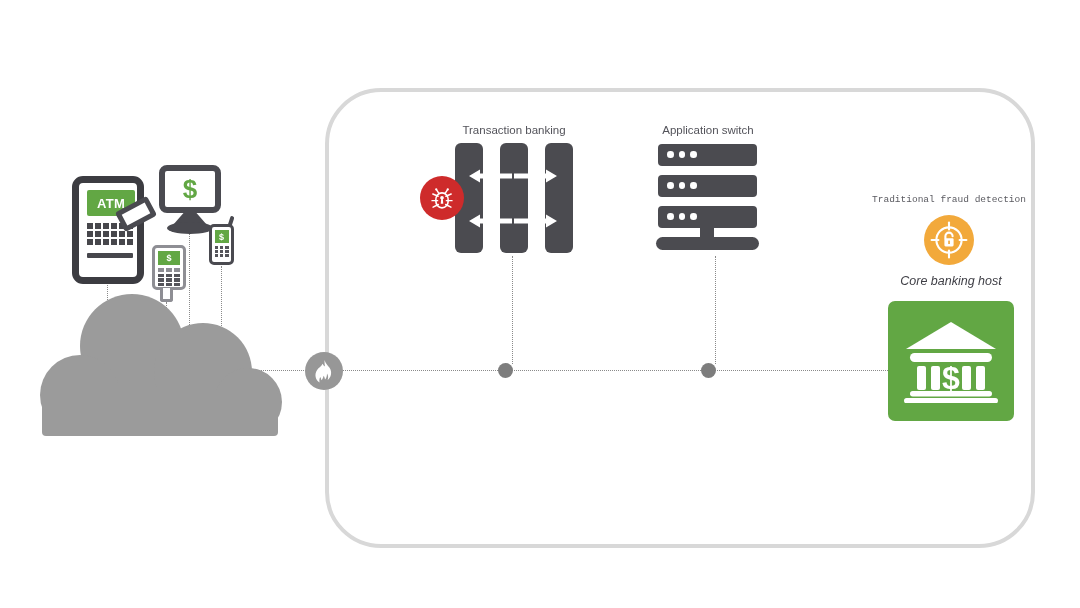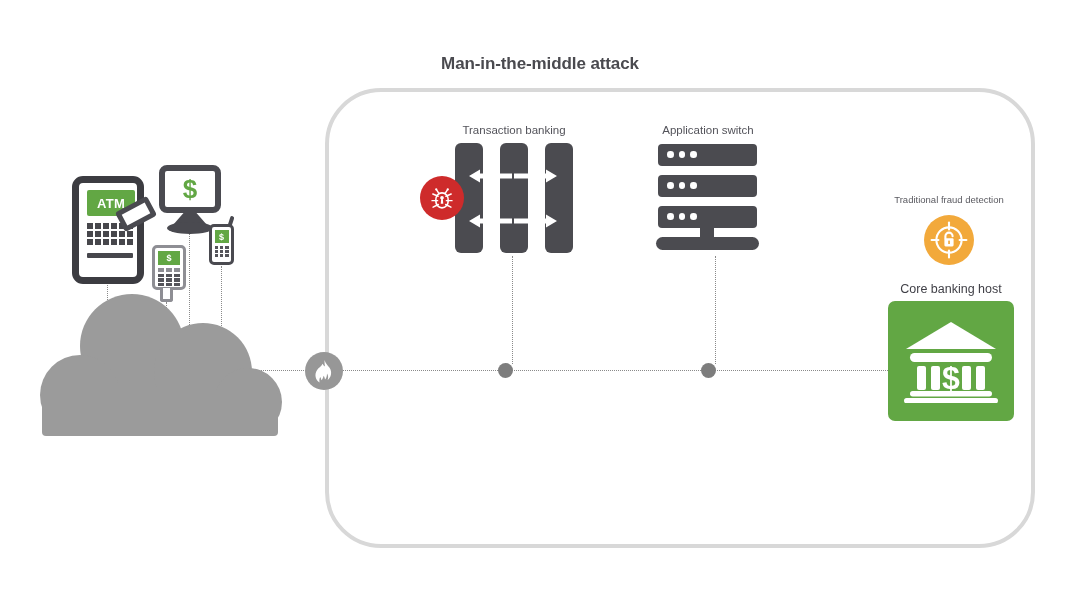--- a/index.html
+++ b/index.html
@@ -261,21 +261,20 @@
     background: #62a744;
     border-radius: 7px;
     display: flex; align-items: center; justify-content: center;
   }
 </style>
 </head>
 <body>
 
 <div class="canvas">
 
-  <div id="diagram-title">Man-in-the-middle attack</div>
 
   <div id="secure-zone"></div>
 
   <div class="dot-h" style="left:252px; top:370px; width:58px;"></div>
 
   <div class="dot-h" style="left:340px; top:370px; width:172px;"></div>
 
   <div class="dot-h" style="left:505px; top:370px; width:210px;"></div>
 
   <div class="dot-h" style="left:708px; top:370px; width:182px;"></div>
@@ -444,21 +443,21 @@
       <div class="dots">
           <i></i>
           <i></i>
           <i></i>
         </div>
     </div>
     <div id="srv-neck"></div>
     <div id="srv-base"></div>
   </div>
 
-  <div class="node-label small" style="left:869px; top:194px; width:160px;">Traditional fraud detection</div>
+  <div class="node-label small" style="left:869px; top:194px; width:160px;font-family:Liberation Mono, monospace;">Traditional fraud detection</div>
 
   <div id="fraud-detection-icon">
     <svg width="42" height="42" viewBox="0 0 42 42">
       <circle cx="21" cy="21" r="12.6" fill="none" stroke="#ffffff" stroke-width="2.1"></circle>
       <g stroke="#ffffff" stroke-width="2.1" stroke-linecap="round">
         <path d="M21 3.6 L21 10.4"></path>
         <path d="M21 31.6 L21 38.4"></path>
         <path d="M3.6 21 L10.4 21"></path>
         <path d="M31.6 21 L38.4 21"></path>
       </g>
@@ -469,21 +468,21 @@
       <rect x="20.2" y="21.6" width="1.7" height="3.4" fill="#f2a93b"></rect>
     </svg>
   </div>
 
   <div id="firewall-icon">
     <svg width="22" height="24" viewBox="0 0 22 24">
       <path fill="#ffffff" d="M11.6 0.6 c0.6 4.2 3.4 5.9 5.1 8.5 c2.6 3.9 1.5 9.5 -2.1 12 c0.9 -2.4 0.7 -4.9 -0.6 -6.6 c0.1 2.6 -0.7 4.7 -2 6.1 c-0.2 -1.6 -0.6 -2.8 -1.4 -3.9 c-0.3 1.9 -1.1 3.4 -2.3 4.6 c-0.1 -1.6 -0.4 -2.4 -1.1 -3.4 c-0.9 2 -1.2 3.9 -0.5 5.6 c-4.3 -2.6 -5.6 -8.2 -2.6 -12.6 c1.6 -2.3 4.5 -3.3 5.4 -6.1 c0.6 1.2 1.6 2.2 2.6 2.8 c-0.5 -2.1 -0.8 -4.6 -0.4 -6.9 z"></path>
     </svg>
   </div>
 
-  <div class="node-label big" style="left:881px; top:282px; width:140px;">Core banking host</div>
+  <div class="node-label big" style="left:881px; top:274px; width:140px;font-style:italic;">Core banking host</div>
 
   <div id="core-banking-host">
     <svg width="96" height="84" viewBox="0 0 96 84">
       <path fill="#ffffff" d="M48 3 L93 30 L3 30 Z"></path>
       <rect x="7" y="34" width="82" height="9" rx="4.5" fill="#ffffff"></rect>
       <rect x="14" y="47" width="9" height="24" rx="2" fill="#ffffff"></rect>
       <rect x="28" y="47" width="9" height="24" rx="2" fill="#ffffff"></rect>
       <rect x="59" y="47" width="9" height="24" rx="2" fill="#ffffff"></rect>
       <rect x="73" y="47" width="9" height="24" rx="2" fill="#ffffff"></rect>
       <text x="48" y="70" font-family="Liberation Sans, sans-serif" font-size="32" font-weight="bold" fill="#ffffff" text-anchor="middle">$</text>

